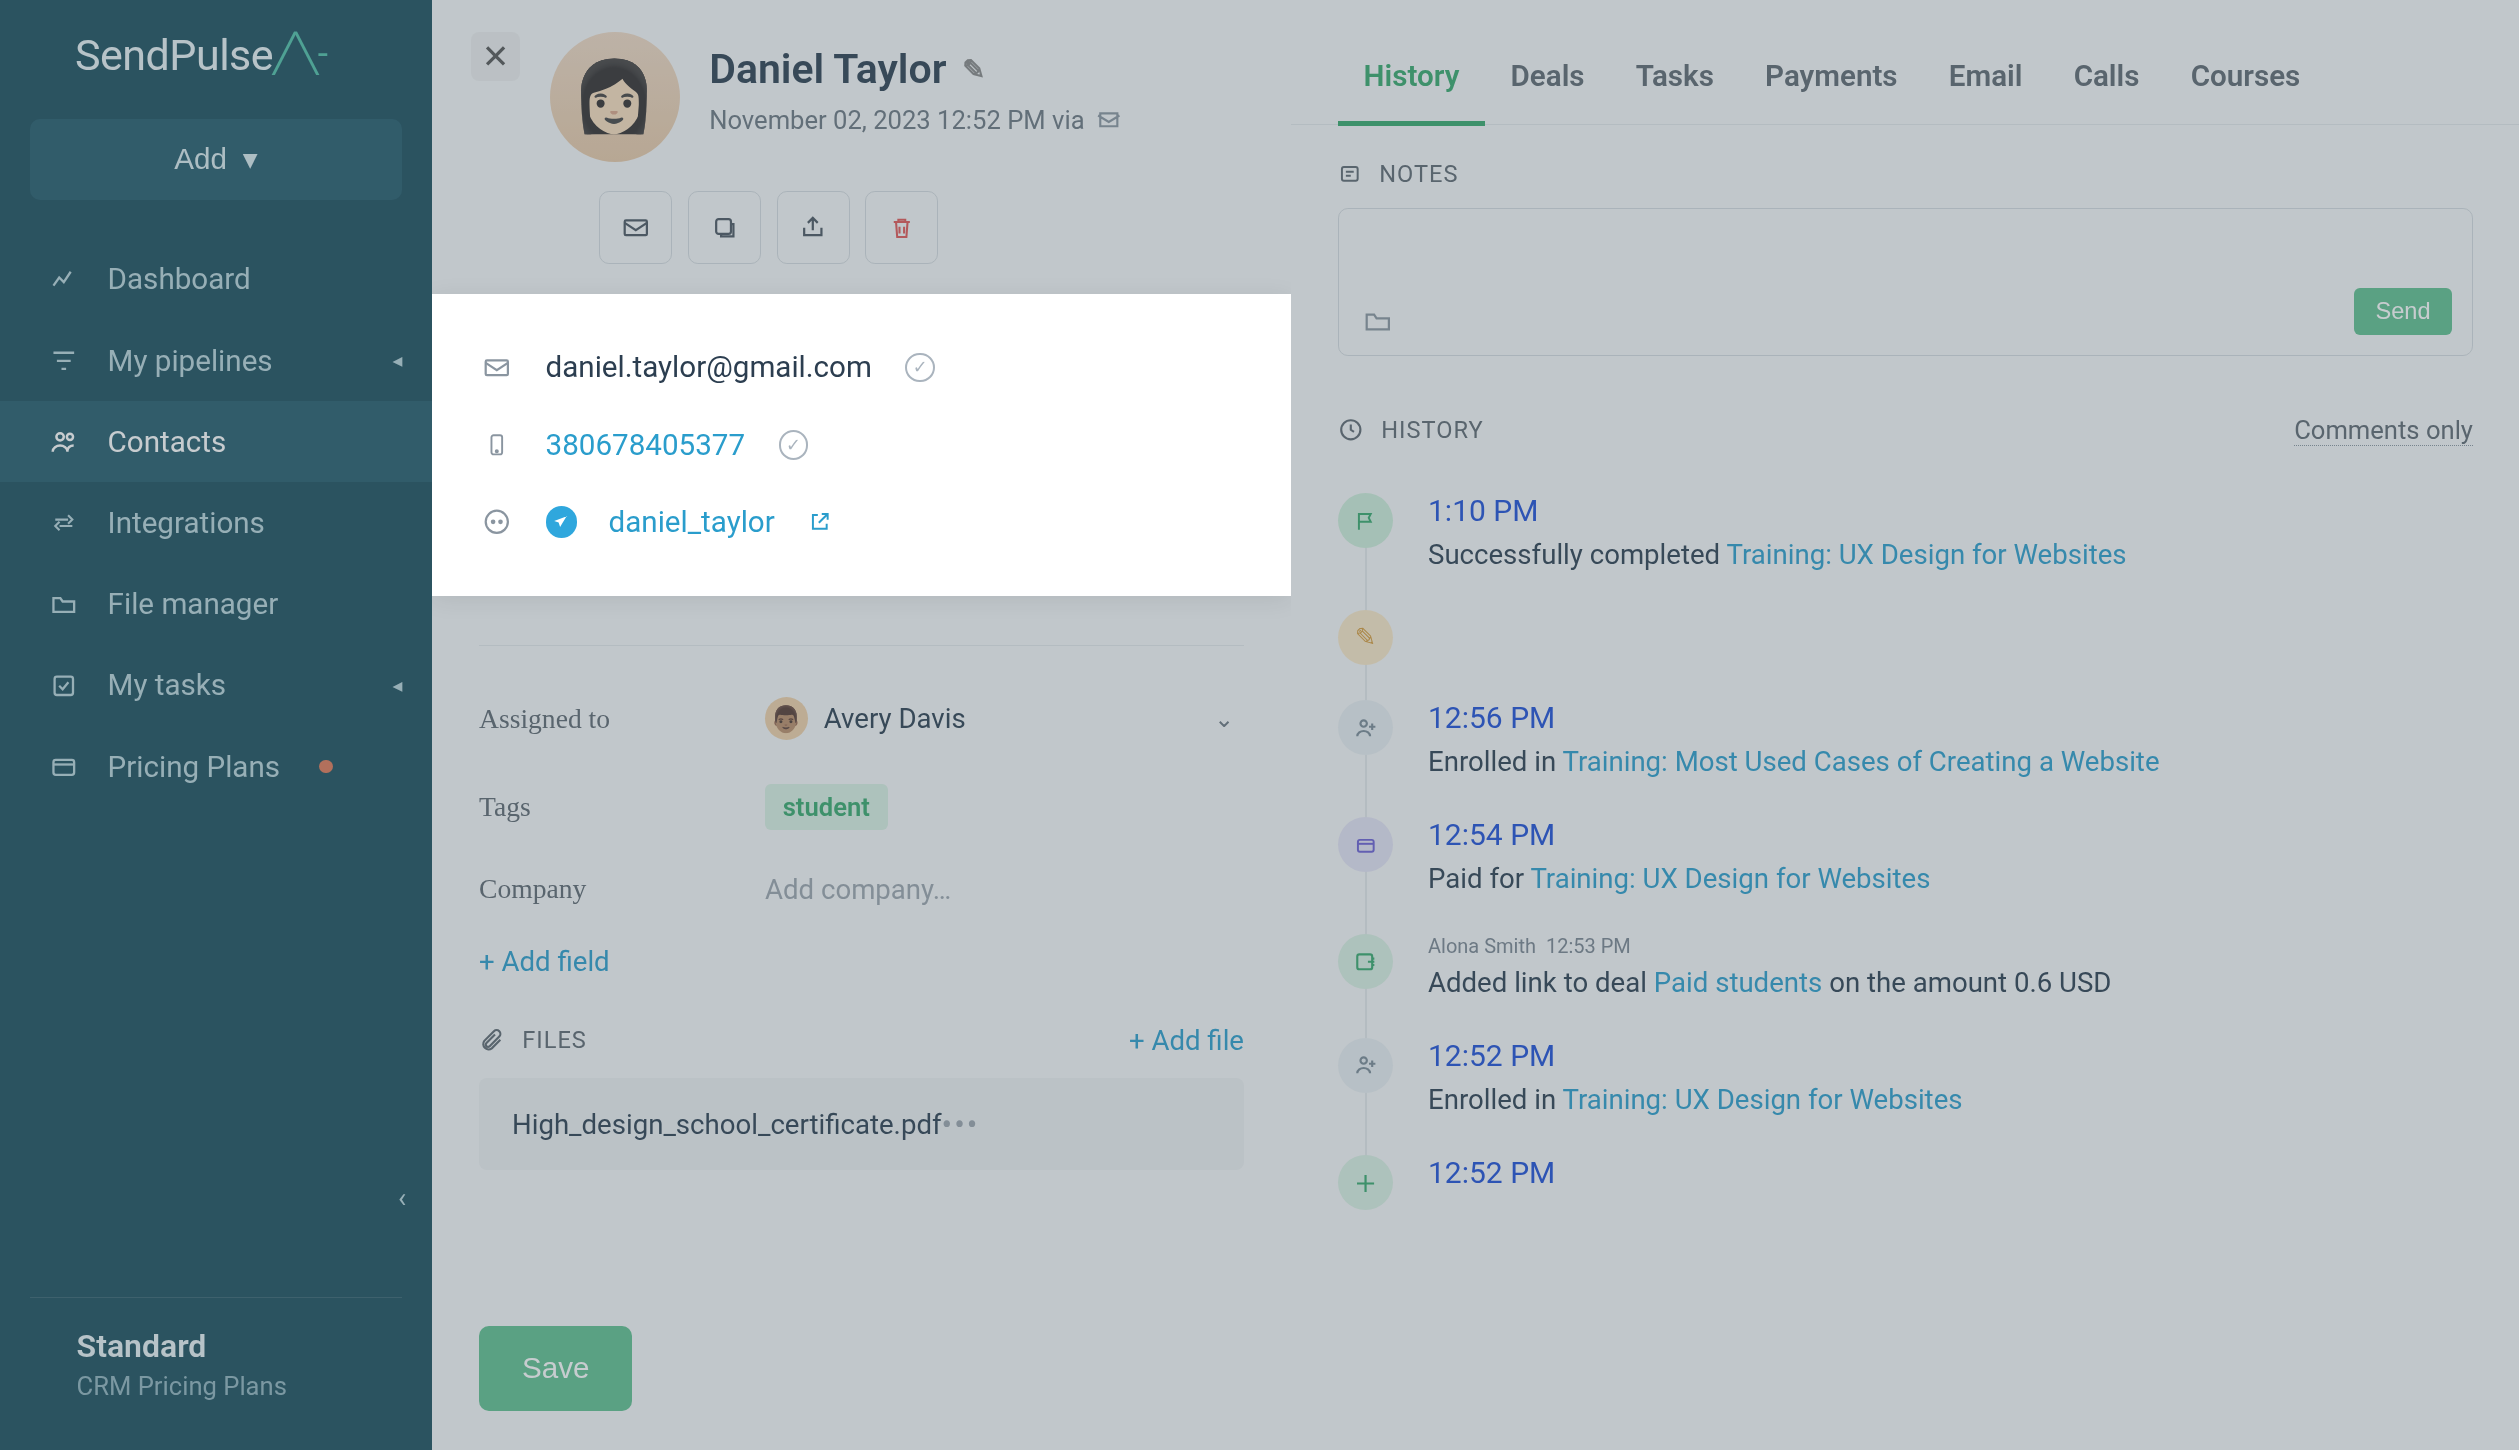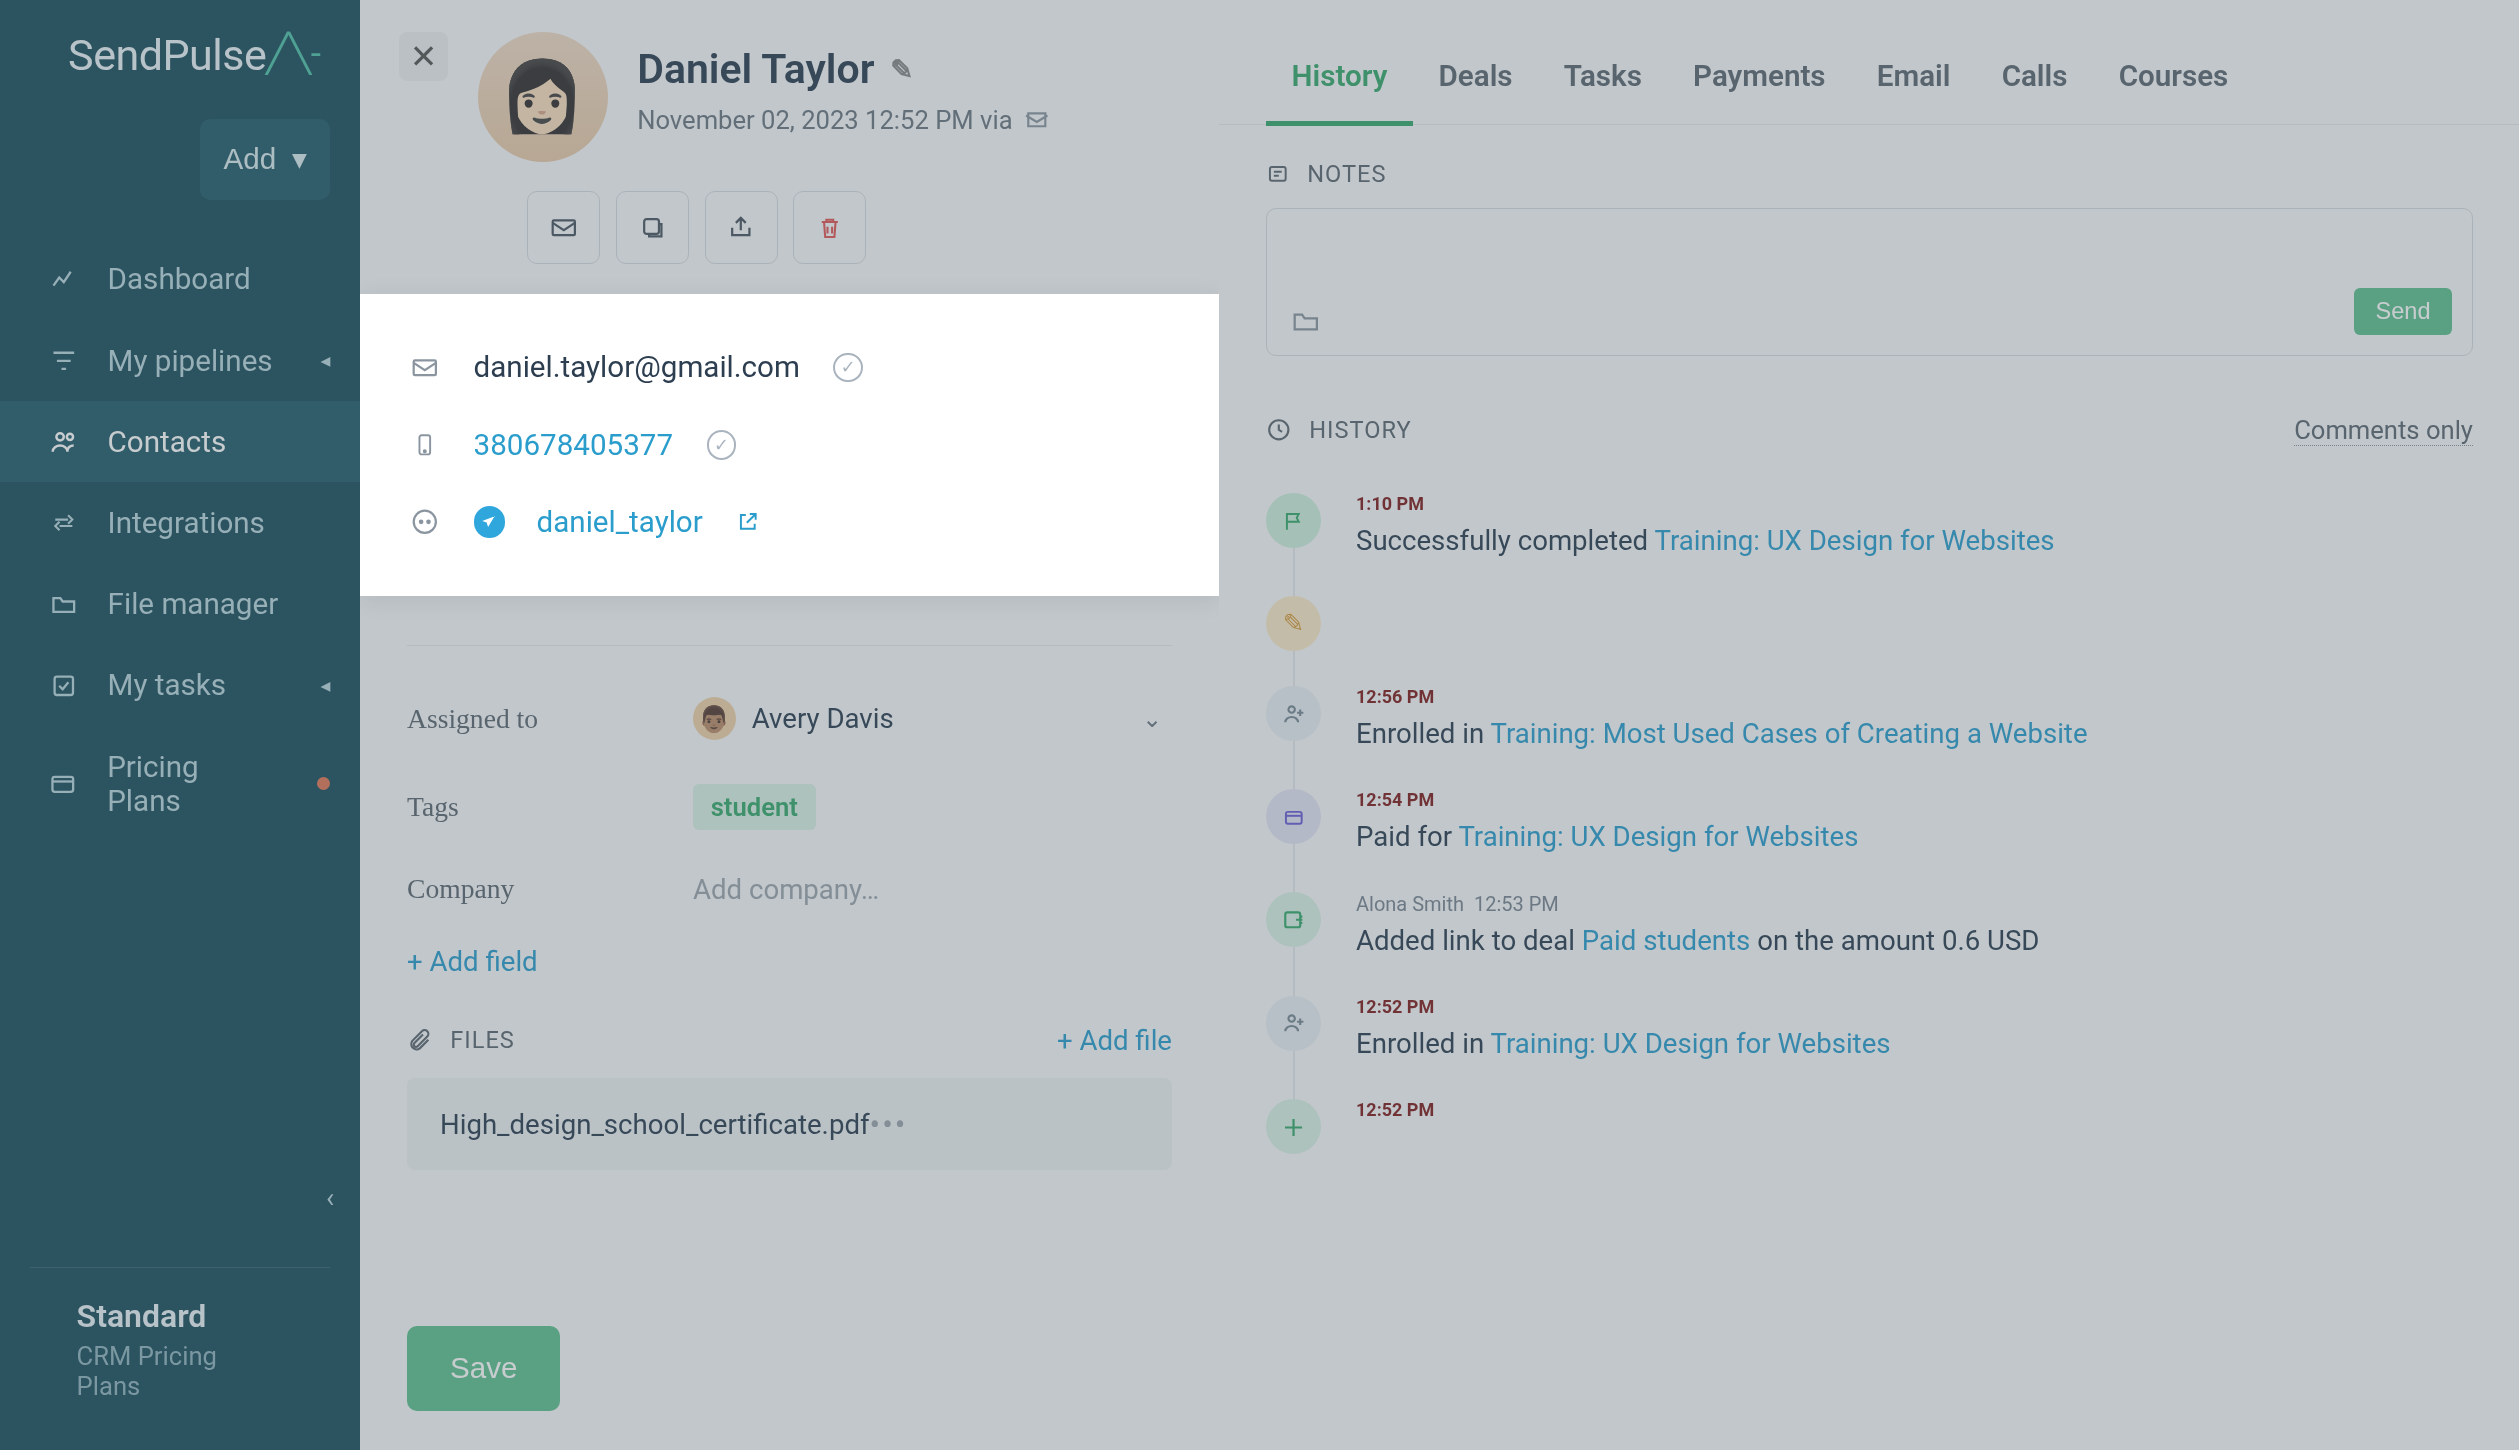--- a/index.html
+++ b/index.html
@@ -10,27 +10,26 @@
   height: 1450px;
   overflow: hidden;
   position: relative;
   font-size: 27.6px;
   color: #333;
 }
 .app { display: flex; width: 100%; height: 100%; }
 
 
 .sidebar {
-  width: 360px;
+  width: 432px;
   background: #1a4d5c;
   color: #b8d4db;
   display: flex;
   flex-direction: column;
   position: relative;
-  align-items: flex-end;
 }
 .logo { padding: 29.6px 39px 39px 75px; }
 .logo-text { font-size: 43px; font-weight: 400; color: #e8f2f5; letter-spacing: -0.5px; }
 .add-btn-wrap { padding: 0 29.6px 39px 29.6px; }
 .add-btn {
   width: 100%;
   background: #235a6b;
   border: none;
   color: #d9eaee;
   font-size: 29.6px;
@@ -254,21 +253,21 @@
   display: flex; align-items: center; justify-content: center;
   font-size: 25.6px; z-index: 1; flex-shrink: 0;
 }
 .ti-flag { background: #cdeeda; color: #36a86c; }
 .ti-pencil { background: #fae8c8; color: #d69b3b; }
 .ti-enroll { background: #e8eef2; color: #7a8a96; }
 .ti-pay { background: #e4e3f5; color: #6b5fd4; }
 .ti-link { background: #d9f0e3; color: #36a86c; }
 .ti-plus { background: #d9f0e3; color: #36a86c; font-size: 33px; }
 .timeline-body { flex: 1; }
-.timeline-time { font-size: 18px; color: #7f1d1d; margin-bottom: 7.9px; font-weight: bold; }
+.timeline-time { font-size: 30px; color: #1d4ed8; margin-bottom: 7.9px; }
 .timeline-text { font-size: 27.6px; color: #2c3e50; line-height: 1.4; }
 .timeline-link { color: #2a9dcc; }
 .timeline-meta { font-size: 20px; color: #7a8591; margin-bottom: 5.9px; }
 .timeline-meta .tm-name { margin-right: 9.9px; }
 
 
 .dim-overlay {
   position: absolute; inset: 0;
   background: rgba(80,95,105,0.32);
   pointer-events: none;

